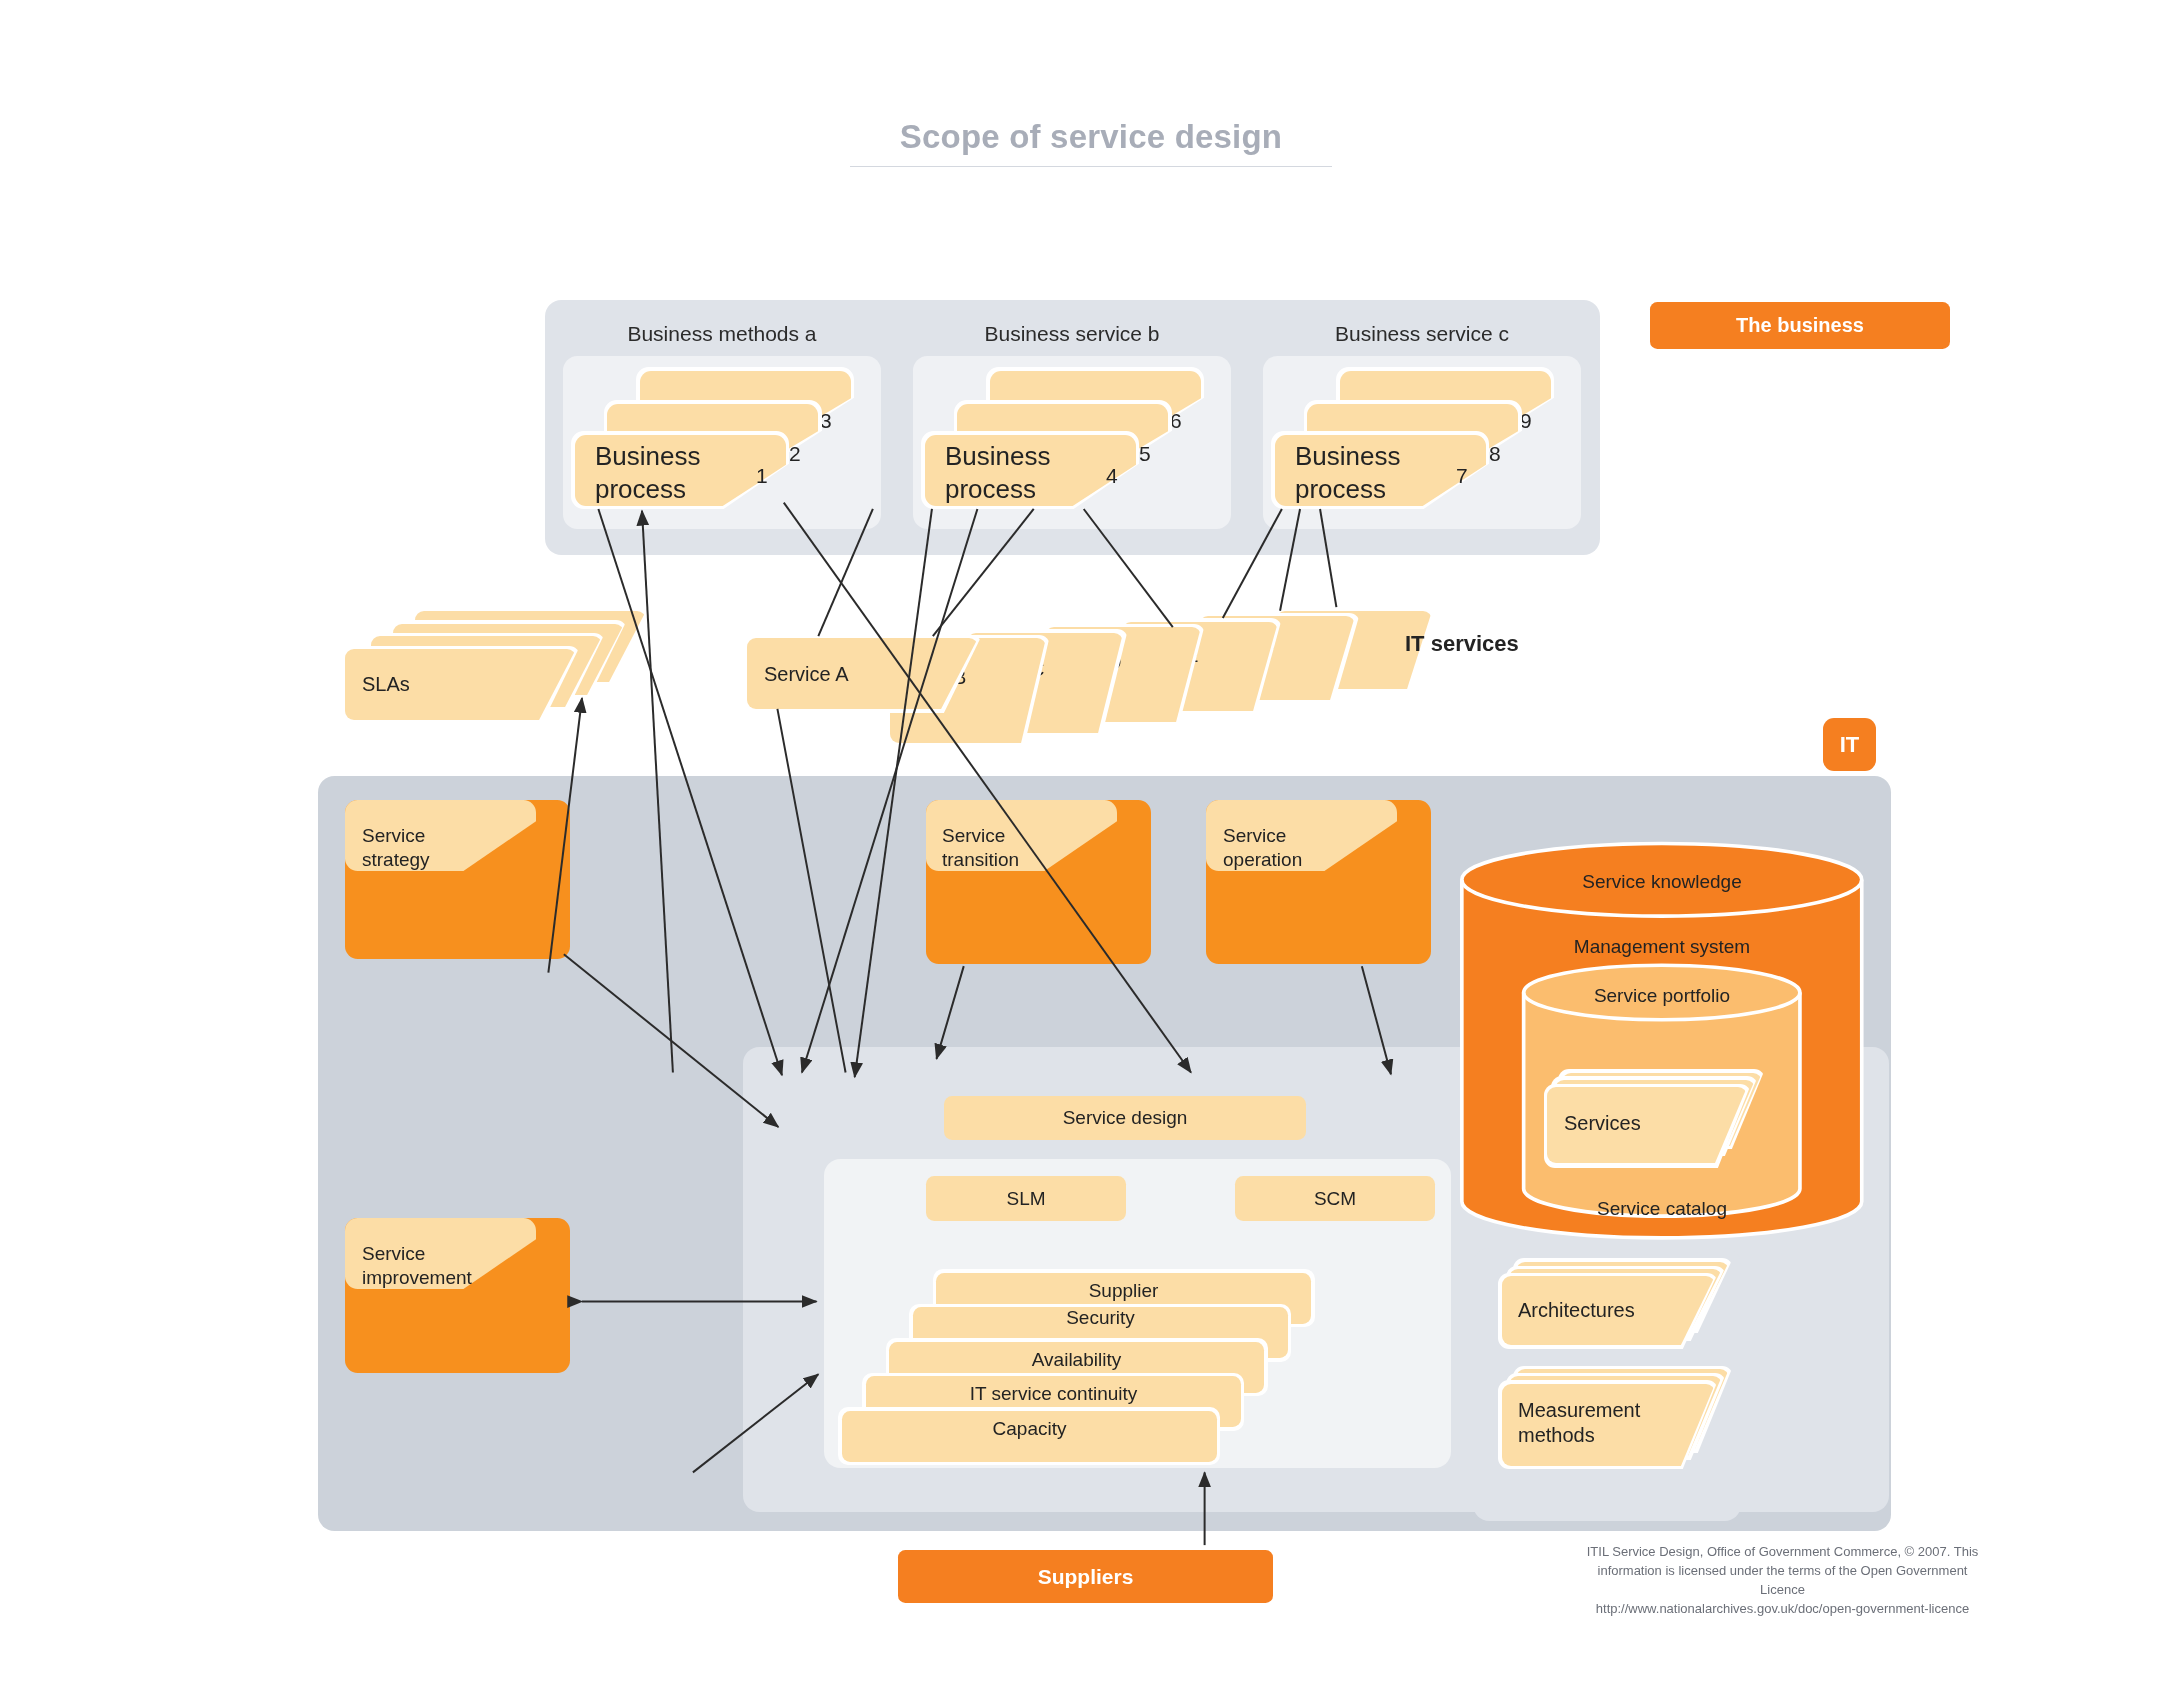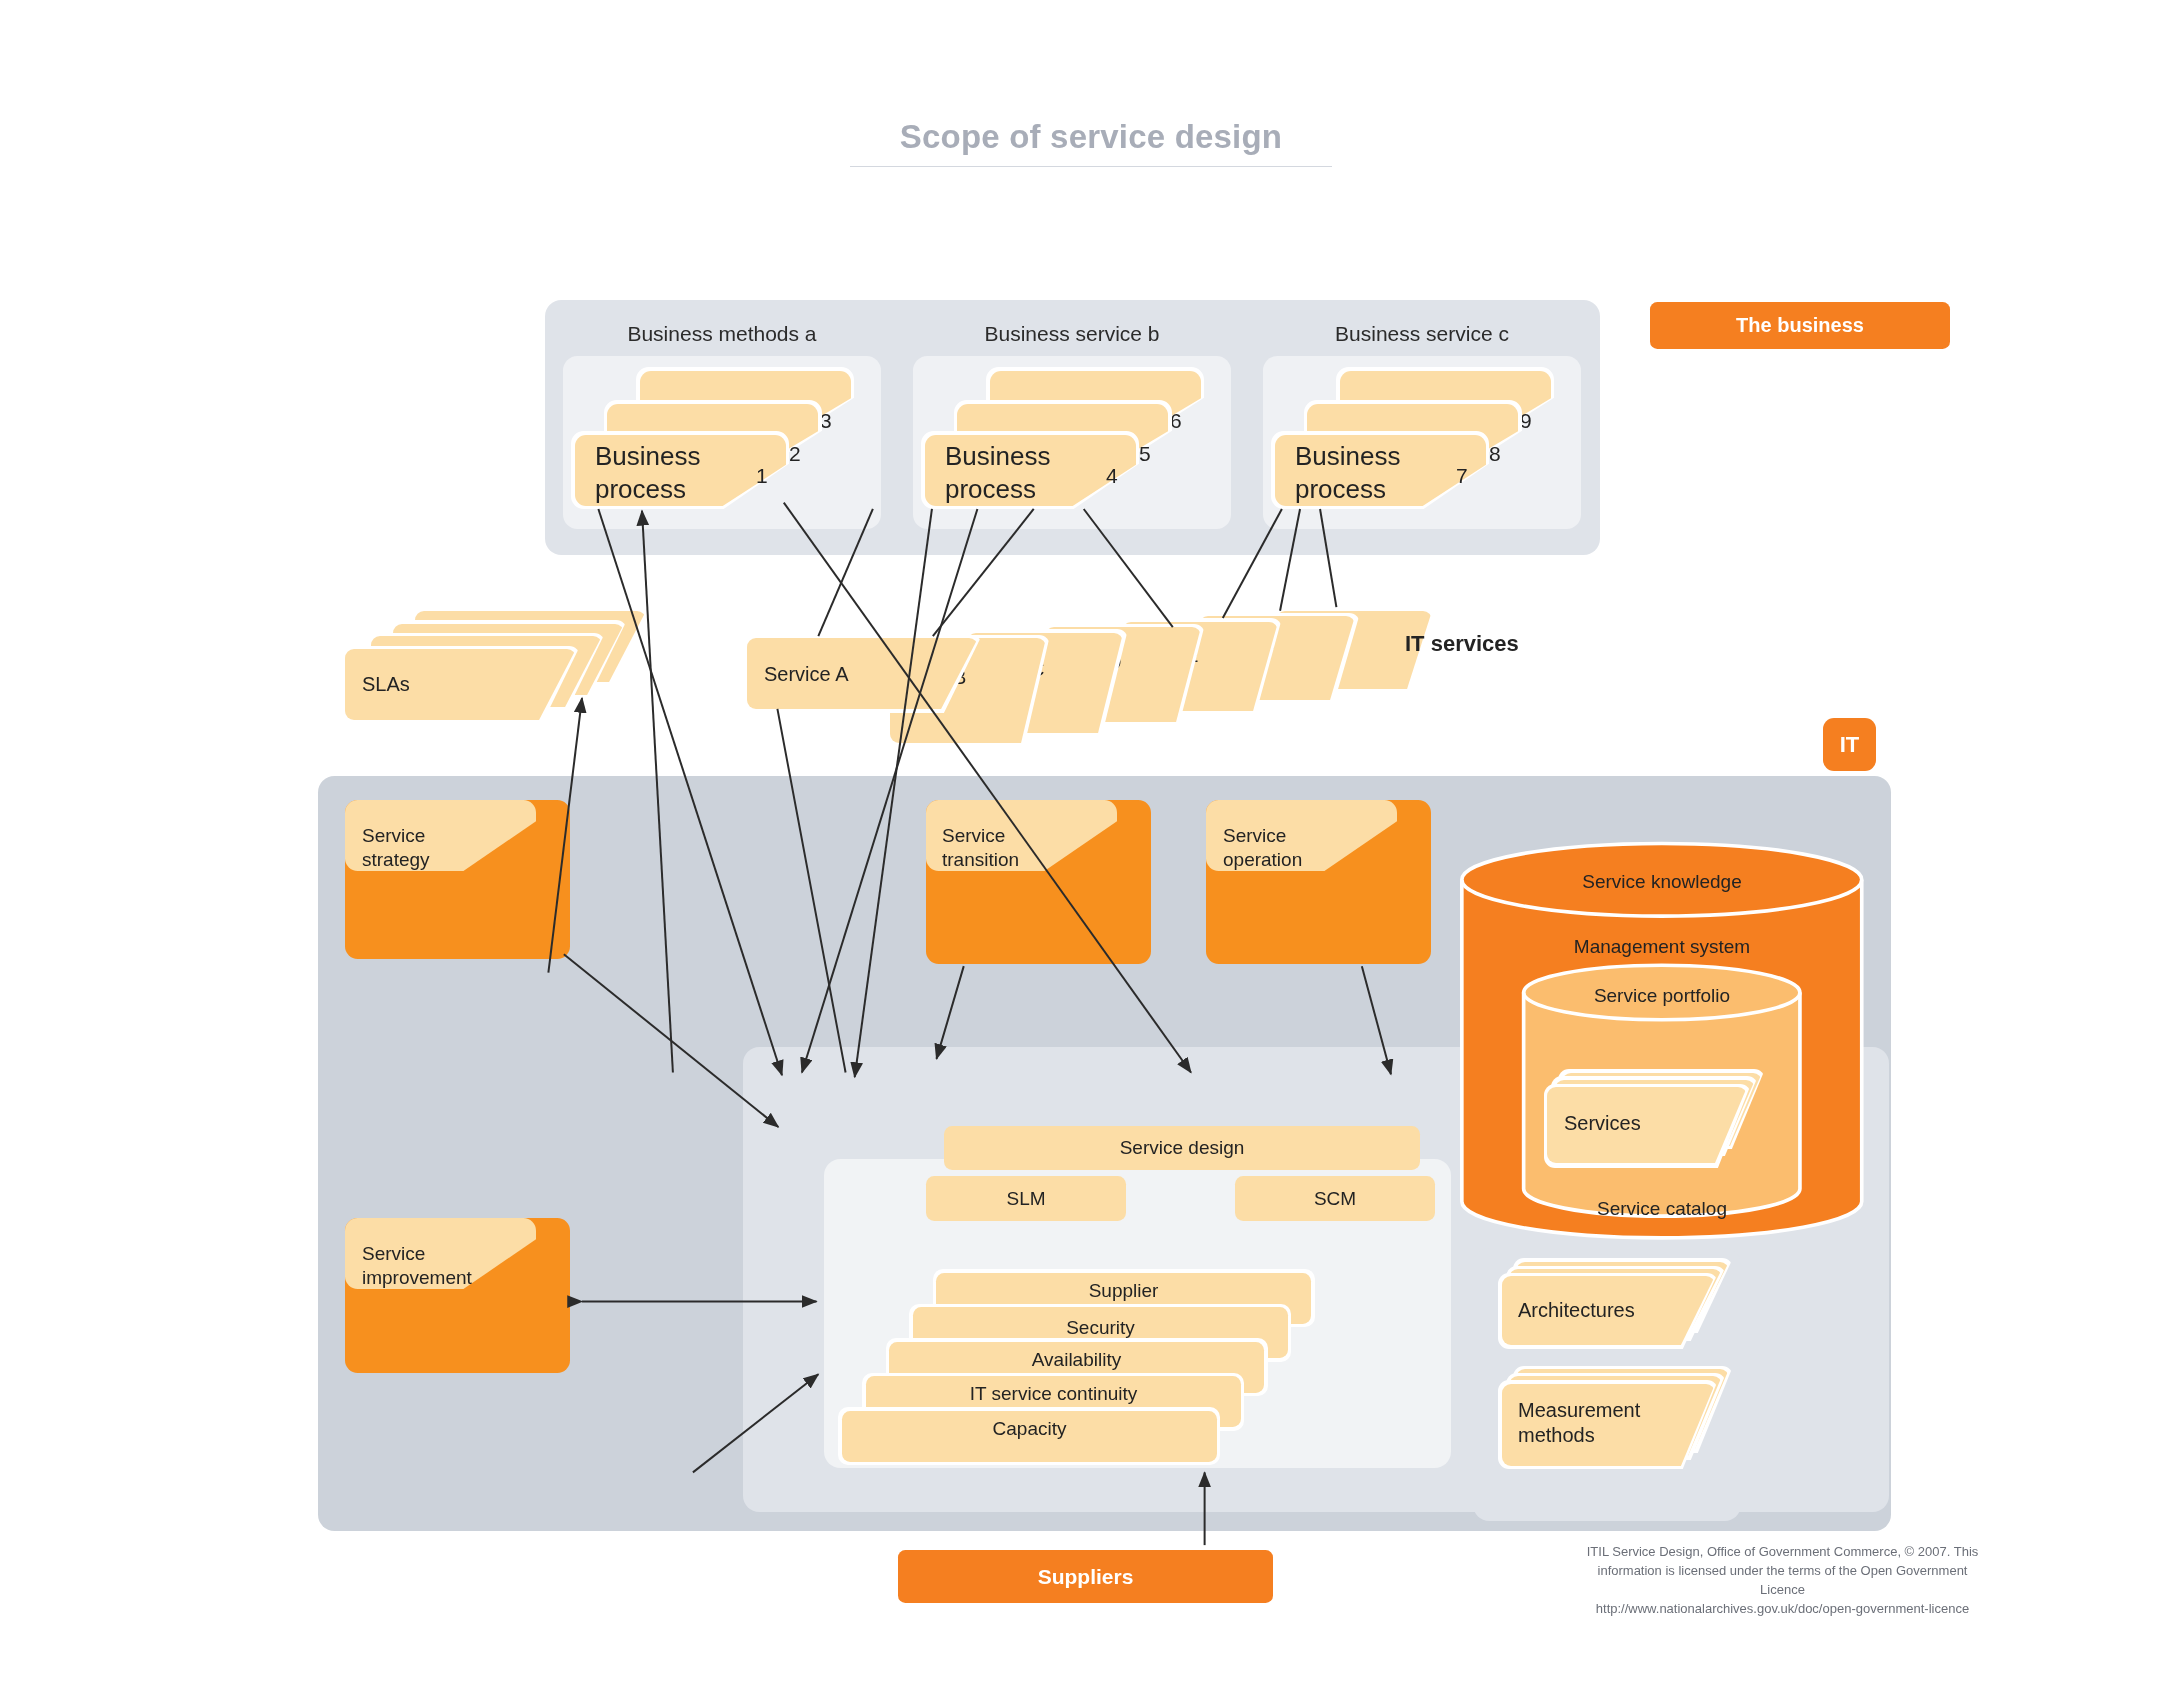--- a/index.html
+++ b/index.html
@@ -242,31 +242,31 @@
 
   <div>
     <div class="lc" style="left:345px;top:1218px;width:225px;height:155px"></div>
     <div class="lc-tab" style="left:345px;top:1218px;width:191px;height:71px"></div>
     <div class="lc-lbl" style="left:362px;top:1242px;width:168px">
         <div>Service</div>
         <div>improvement</div>
       </div>
   </div>
 
-  <div class="chip" style="left:944px;top:1126px;width:476px;height:44px">Service design</div>
+  <div class="chip" style="left:944px;top:1096px;width:362px;height:44px">Service design</div>
 
   <div class="chip" style="left:926px;top:1176px;width:200px;height:45px">SLM</div>
   <div class="chip" style="left:1235px;top:1176px;width:200px;height:45px">SCM</div>
 
   <div>
     <div class="chip-w" style="left:933px;top:1269px;width:382px;height:58px"></div>
     <div class="chip" style="left:936px;top:1273px;width:375px;height:51px;justify-content:center;align-items:flex-start;padding-top:7.3px;box-sizing:border-box">Supplier</div>
 
     <div class="chip-w" style="left:909px;top:1304px;width:382px;height:58px"></div>
-    <div class="chip" style="left:913px;top:1307px;width:375px;height:51px;justify-content:center;align-items:flex-start;padding-top:10px;box-sizing:border-box">Security</div>
+    <div class="chip" style="left:913px;top:1307px;width:375px;height:51px;justify-content:center;align-items:flex-start;padding-top:0;box-sizing:border-box">Security</div>
 
     <div class="chip-w" style="left:886px;top:1338px;width:382px;height:58px"></div>
     <div class="chip" style="left:889px;top:1342px;width:375px;height:51px;justify-content:center;align-items:flex-start;padding-top:7.3px;box-sizing:border-box">Availability</div>
 
     <div class="chip-w" style="left:862px;top:1373px;width:382px;height:58px"></div>
     <div class="chip" style="left:866px;top:1376px;width:375px;height:51px;justify-content:center;align-items:flex-start;padding-top:7.3px;box-sizing:border-box">IT service continuity</div>
 
     <div class="chip-w" style="left:838px;top:1407px;width:382px;height:58px"></div>
     <div class="chip" style="left:842px;top:1411px;width:375px;height:51px;justify-content:center;align-items:flex-start;padding-top:7.3px;box-sizing:border-box">Capacity</div>
   </div>

